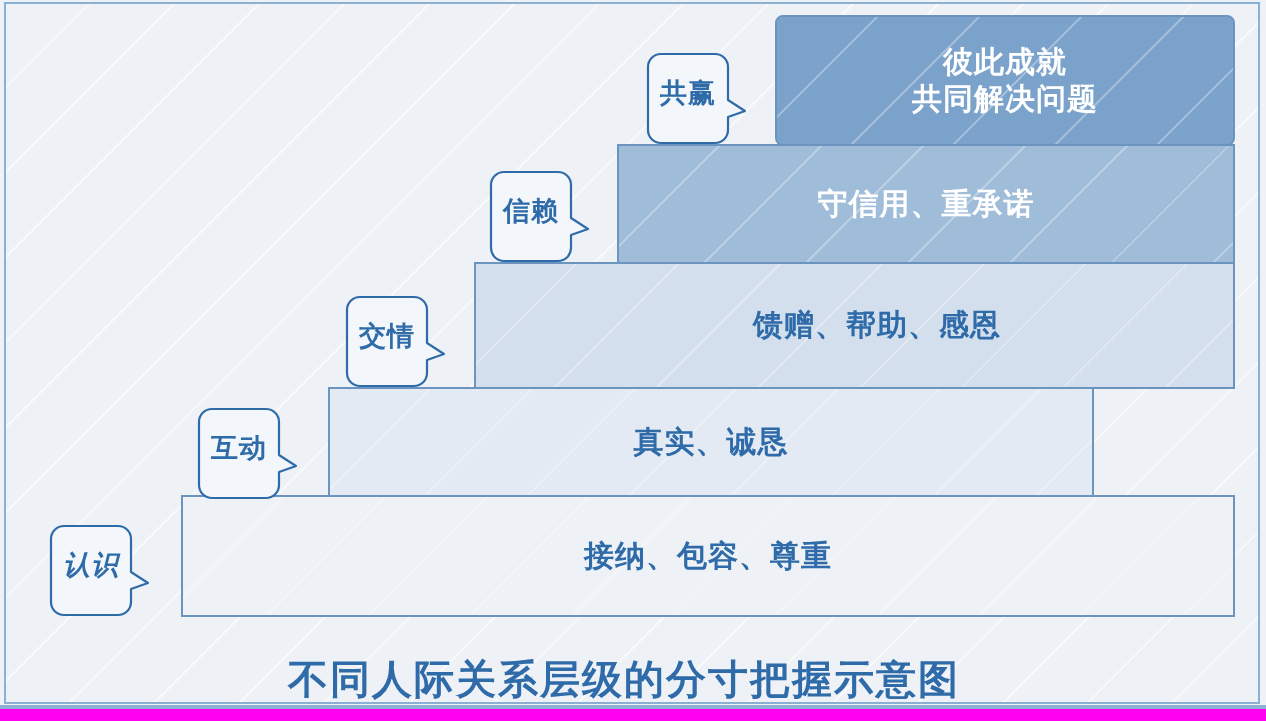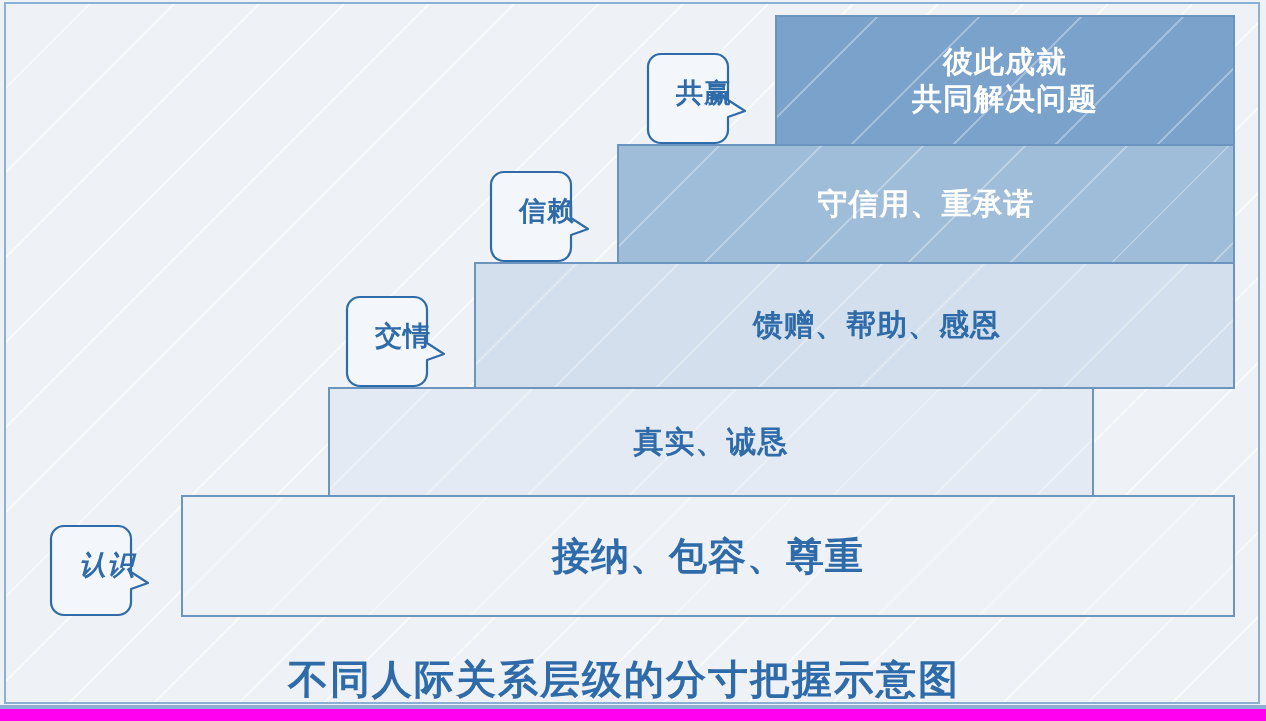--- a/index.html
+++ b/index.html
@@ -66,21 +66,21 @@
     z-index:1;
   }
 
   
   #step-1{left:175px;top:491px;width:1054px;height:122px;}
   #step-2{left:322px;top:383px;width:766px;height:110px;}
   #step-3{left:468px;top:258px;width:761px;height:127px;}
   #step-4{left:611px;top:140px;width:618px;height:120px;}
   #step-5{left:769px;top:11px;width:460px;height:131px;}
 
-  #step-1 .step-text{font-size:38px;color:#2e6ba8;}
+  #step-1 .step-text{font-size:30px;color:#2e6ba8;}
   #step-2 .step-text{font-size:30px;color:#2e6ba8;}
   #step-3 .step-text{font-size:30px;color:#2e6ba8;}
   #step-4 .step-text{font-size:30px;color:#ffffff;}
   #step-5 .step-text{font-size:30px;color:#ffffff;}
 
   
   .callout{
     position:absolute;
     width:99px;height:91px;
   }
@@ -90,21 +90,20 @@
     overflow:visible;
   }
   .callout .callout-label{
     position:absolute;
     left:0;top:0;
     width:82px;height:80px;
     display:flex;align-items:center;justify-content:center;
     font-size:27px;font-weight:bold;color:#2e6ba8;
     letter-spacing:1px;
     z-index:2;
-    padding-left:16px;
   }
   #callout-1{left:44px;top:521px;font-style:italic;}
   #callout-2{left:192px;top:404px;}
   #callout-3{left:340px;top:292px;}
   #callout-4{left:484px;top:167px;}
   #callout-5{left:641px;top:49px;}
 
   
   #title{
     position:absolute;
@@ -132,32 +131,38 @@
     </div>
 
     <div class="step" id="step-3" style="background: rgb(211, 223, 237); border-color: rgb(107, 148, 191);">
       <span class="step-text" style="color: rgb(46, 107, 168); margin-left: 45px;">馈赠、帮助、感恩</span>
     </div>
 
     <div class="step" id="step-4" style="background: rgb(159, 188, 216); border-color: rgb(107, 148, 191);">
       <span class="step-text" style="color: rgb(255, 255, 255);">守信用、重承诺</span>
     </div>
 
-    <div class="step" id="step-5" style="background: rgb(123, 162, 202); border-color: rgb(107, 148, 191);">
+    <div class="step" id="step-5" style="background: rgb(123, 162, 202); border-color: rgb(107, 148, 191); border-radius: 8px;">
       <span class="step-text" style="color: rgb(255, 255, 255);">彼此成就
 共同解决问题</span>
     </div>
 
     <div class="callout" id="callout-1">
       <svg viewBox="0 0 99 91">
         <path d="M14,1 H68 A13,13 0 0 1 81,14 V47 L98,58 L81,64 V77 A13,13 0 0 1 68,90 H14 A13,13 0 0 1 1,77 V14 A13,13 0 0 1 14,1 Z" fill="#f3f6fa" stroke="#2e6ba8" stroke-width="2.2" stroke-linejoin="round"></path>
       </svg>
       <span class="callout-label">认识</span>
     </div>
 
+    <div class="callout" id="callout-2">
+      <svg viewBox="0 0 99 91">
+        <path d="M14,1 H68 A13,13 0 0 1 81,14 V47 L98,58 L81,64 V77 A13,13 0 0 1 68,90 H14 A13,13 0 0 1 1,77 V14 A13,13 0 0 1 14,1 Z" fill="#f3f6fa" stroke="#2e6ba8" stroke-width="2.2" stroke-linejoin="round"></path>
+      </svg>
+      <span class="callout-label">互动</span>
+    </div>
 
     <div class="callout" id="callout-3">
       <svg viewBox="0 0 99 91">
         <path d="M14,1 H68 A13,13 0 0 1 81,14 V47 L98,58 L81,64 V77 A13,13 0 0 1 68,90 H14 A13,13 0 0 1 1,77 V14 A13,13 0 0 1 14,1 Z" fill="#f3f6fa" stroke="#2e6ba8" stroke-width="2.2" stroke-linejoin="round"></path>
       </svg>
       <span class="callout-label">交情</span>
     </div>
 
     <div class="callout" id="callout-4">
       <svg viewBox="0 0 99 91">

